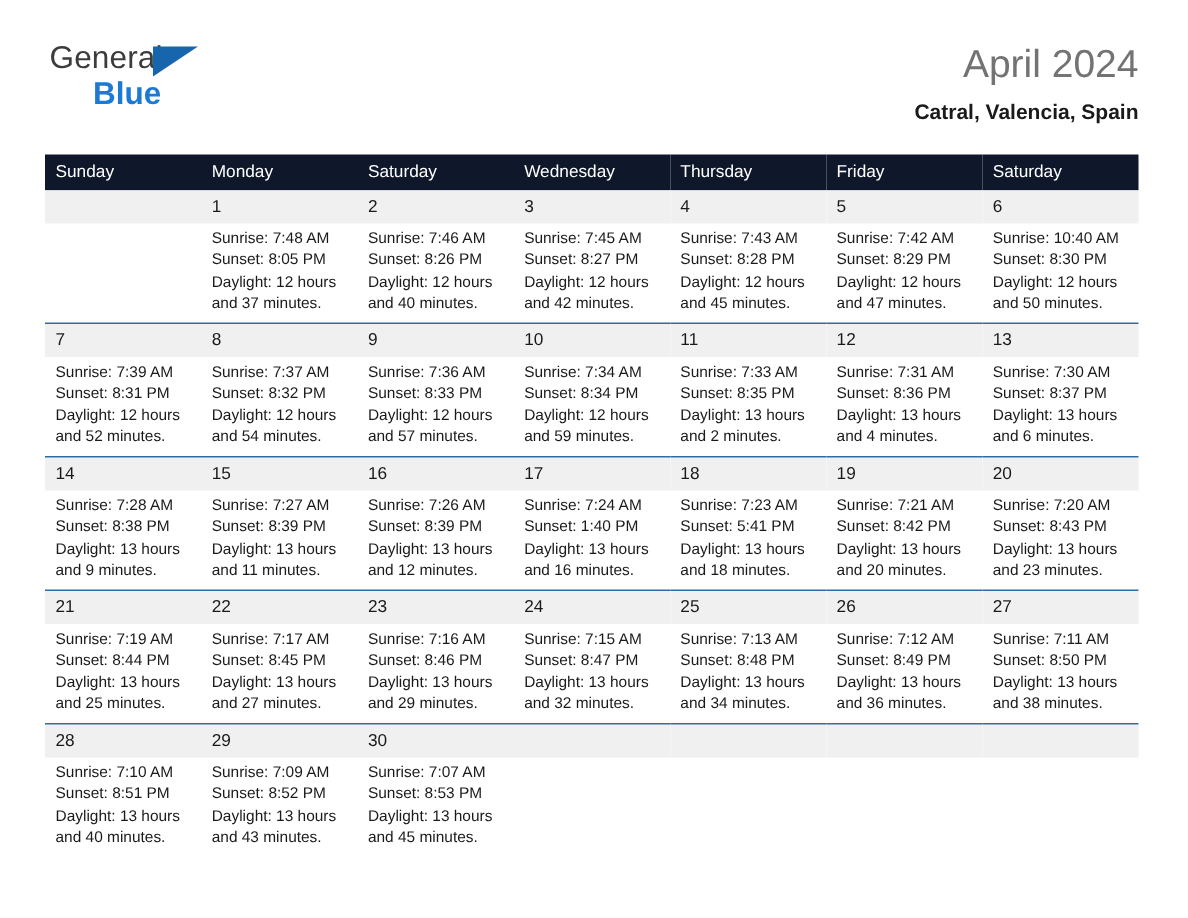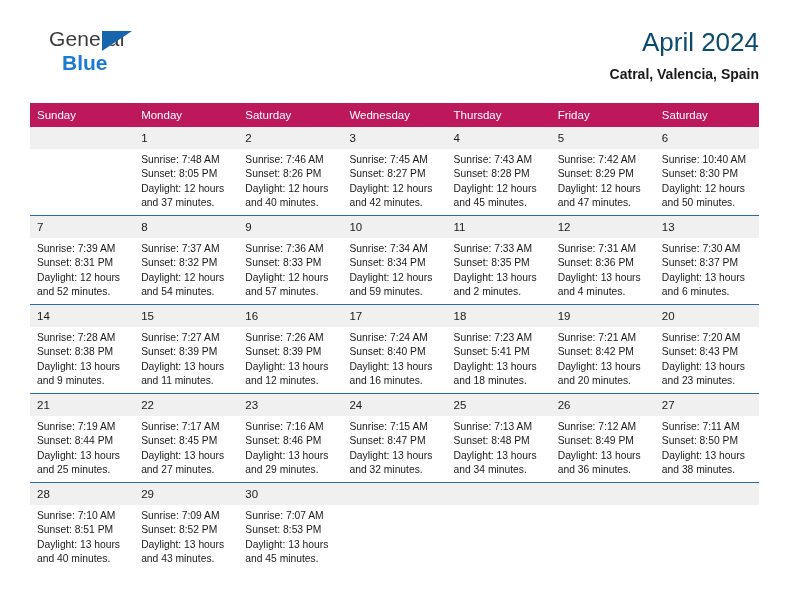--- a/index.html
+++ b/index.html
@@ -36,21 +36,20 @@
     height: 56px;
   }
   .logo-general {
     position: absolute;
     left: 0;
     top: 0;
     font-size: 21px;
     color: #3c3c3c;
     letter-spacing: .1px;
     line-height: 24px;
-    margin-left: 16px;
   }
   .logo-tri {
     position: absolute;
     left: 69px;
     top: 4px;
     width: 0;
     height: 0;
     border-left: 30px solid #1665ad;
     border-bottom: 20px solid transparent;
   }
@@ -65,21 +64,21 @@
   }
 
   .titleblock {
     position: absolute;
     right: 0;
     top: -2px;
     text-align: right;
   }
   .title-main {
     font-size: 26px;
-    color: #0c4a6e;
+    color: #737373;
     line-height: 34px;
     white-space: nowrap;
   }
   .title-sub {
     font-size: 14px;
     color: #1a1a1a;
     line-height: 22px;
     margin-top: 4px;
     white-space: nowrap;
     font-weight: bold;
@@ -91,21 +90,21 @@
     left: 30px;
     top: 103px;
     width: 729px;
   }
   table.cal {
     border-collapse: collapse;
     width: 729px;
     table-layout: fixed;
   }
   table.cal th {
-    background: #be185d;
+    background: #0f172a;
     color: #ffffff;
     font-size: 11.5px;
     font-weight: normal;
     text-align: left;
     padding: 5px 0 5px 7px;
     height: 14px;
     border: none;
   }
   td.daycell {
     vertical-align: top;
@@ -328,21 +327,21 @@
                 <div>Sunrise: 7:26 AM</div>
                 <div>Sunset: 8:39 PM</div>
                 <div>Daylight: 13 hours</div>
                 <div>and 12 minutes.</div>
               </div>
             </td>
             <td class="daycell sep">
               <div class="daynum">17</div>
               <div class="lines">
                 <div>Sunrise: 7:24 AM</div>
-                <div>Sunset: 8:40 PM</div>
+                <div>Sunset: 1:40 PM</div>
                 <div>Daylight: 13 hours</div>
                 <div>and 16 minutes.</div>
               </div>
             </td>
             <td class="daycell sep">
               <div class="daynum">18</div>
               <div class="lines">
                 <div>Sunrise: 7:23 AM</div>
                 <div>Sunset: 5:41 PM</div>
                 <div>Daylight: 13 hours</div>

